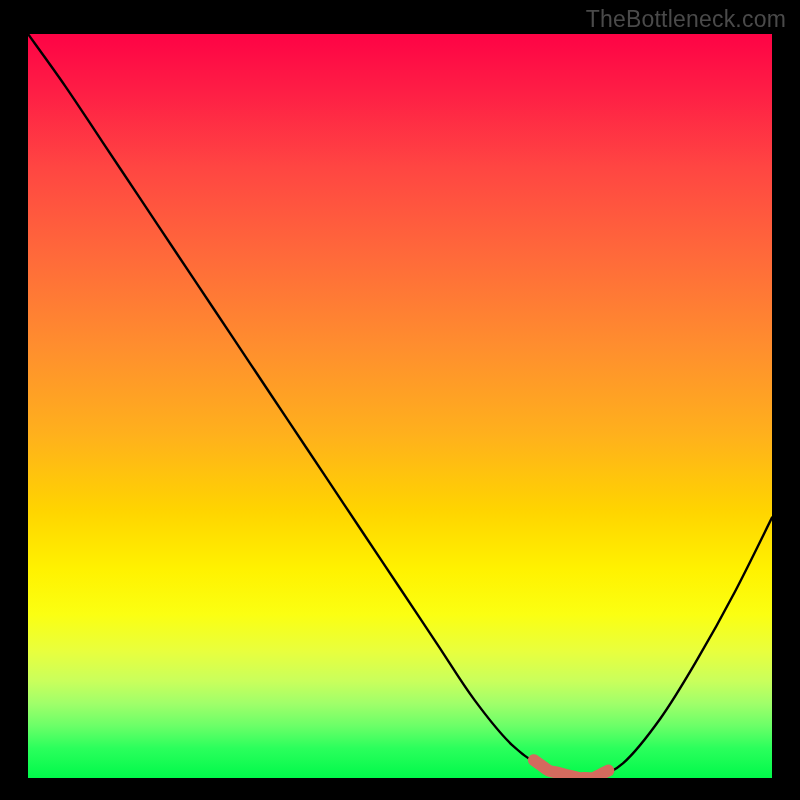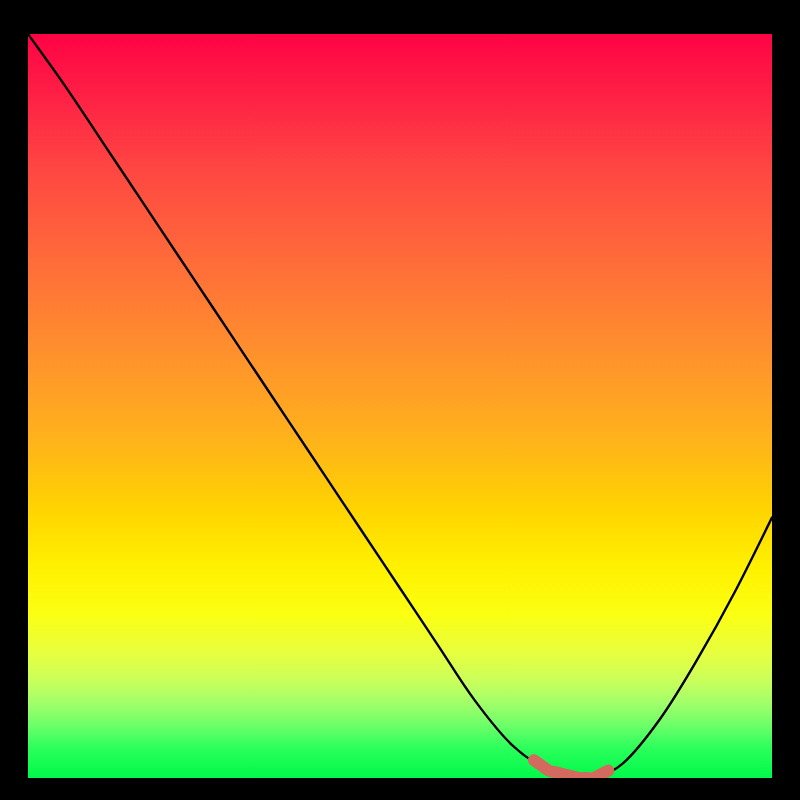--- a/index.html
+++ b/index.html
@@ -78,20 +78,21 @@
     stroke-width: 12;
     stroke-linecap: round;
     stroke-linejoin: round;
   }
 </style>
 </head>
 <body>
 
 <div class="stage">
 
+  <div class="watermark">TheBottleneck.com</div>
 
   <div class="plot-frame">
     <div class="gradient-area"></div>
 
     <svg class="curve" viewBox="0 0 744 744" preserveAspectRatio="none">
       <path id="main-curve" class="curve-line" d="M 0.00 0.00 C 6.70 9.37, 23.81 32.66, 37.20 52.08 C 50.59 71.50, 61.01 87.79, 74.40 107.88 C 87.79 127.97, 98.21 143.59, 111.60 163.68 C 124.99 183.77, 135.41 199.39, 148.80 219.48 C 162.19 239.57, 172.61 255.19, 186.00 275.28 C 199.39 295.37, 209.81 310.99, 223.20 331.08 C 236.59 351.17, 247.01 366.79, 260.40 386.88 C 273.79 406.97, 284.21 422.59, 297.60 442.68 C 310.99 462.77, 321.41 478.39, 334.80 498.48 C 348.19 518.57, 358.61 534.19, 372.00 554.28 C 385.39 574.37, 395.81 589.99, 409.20 610.08 C 422.59 630.17, 433.01 647.80, 446.40 665.88 C 459.79 683.96, 470.21 697.80, 483.60 710.52 C 496.99 723.24, 508.75 730.53, 520.80 736.56 C 532.85 742.59, 542.52 742.66, 550.56 744.00 C 558.60 745.34, 557.40 746.68, 565.44 744.00 C 573.48 741.32, 583.15 739.83, 595.20 729.12 C 607.25 718.41, 619.01 703.23, 632.40 684.48 C 645.79 665.73, 656.21 647.73, 669.60 624.96 C 682.99 602.19, 693.41 583.44, 706.80 558.00 C 720.19 532.56, 737.30 496.99, 744.00 483.60"></path>
       <path id="accent-curve" class="accent-seg" d="M 505.92 726.14 C 507.26 727.08, 510.68 729.48, 513.36 731.35 C 516.04 733.23, 518.12 735.29, 520.80 736.56 C 523.48 737.83, 525.56 737.75, 528.24 738.42 C 530.92 739.09, 533.00 739.61, 535.68 740.28 C 538.36 740.95, 540.44 741.47, 543.12 742.14 C 545.80 742.81, 547.88 743.67, 550.56 744.00 C 553.24 744.33, 555.32 744.00, 558.00 744.00 C 560.68 744.00, 562.76 744.67, 565.44 744.00 C 568.12 743.33, 570.20 741.62, 572.88 740.28 C 575.56 738.94, 578.98 737.23, 580.32 736.56"></path>
     </svg>
   </div>
 

